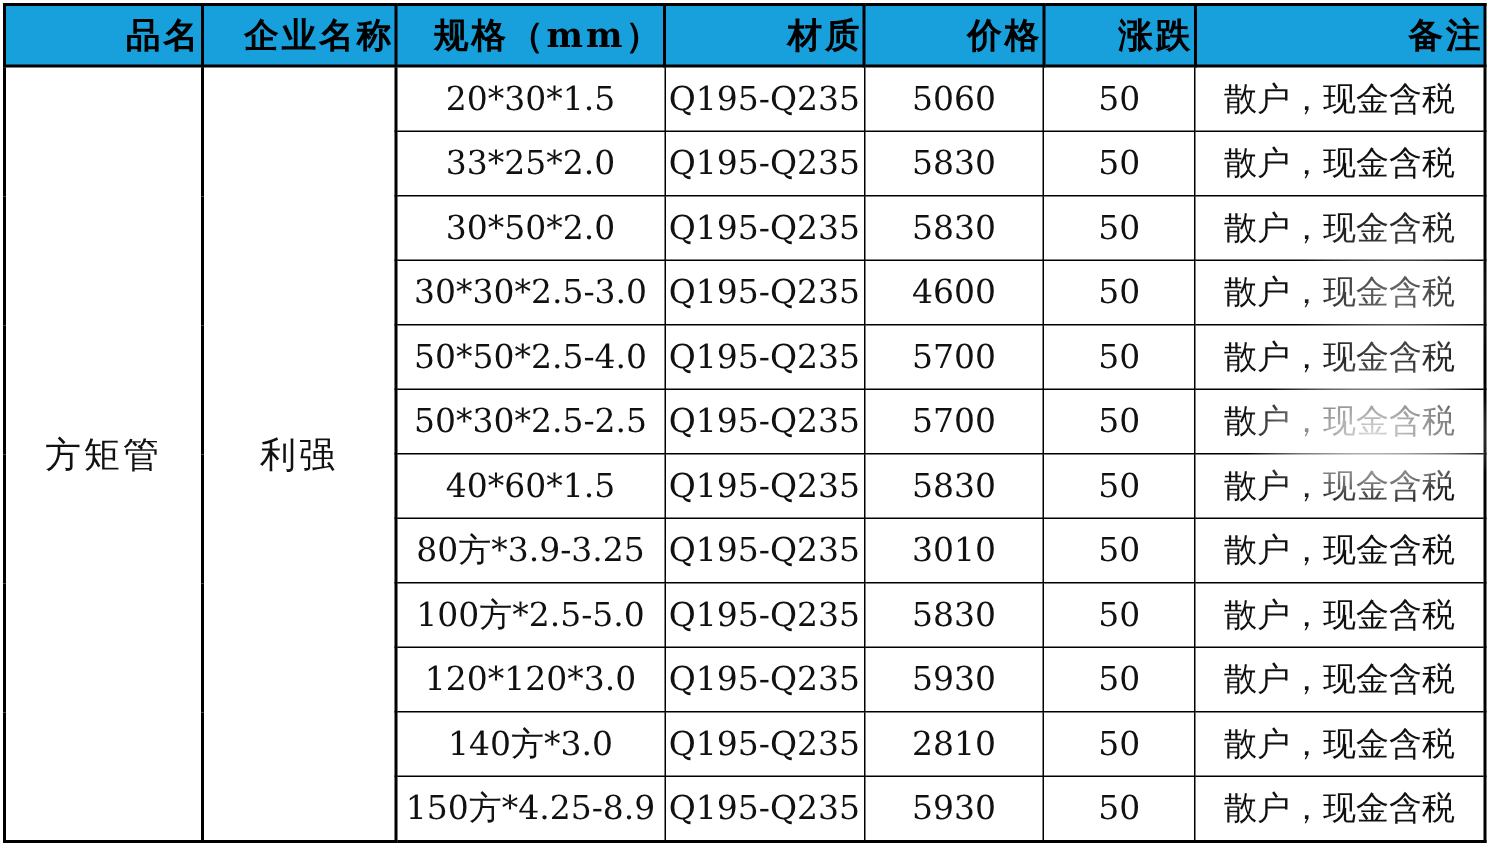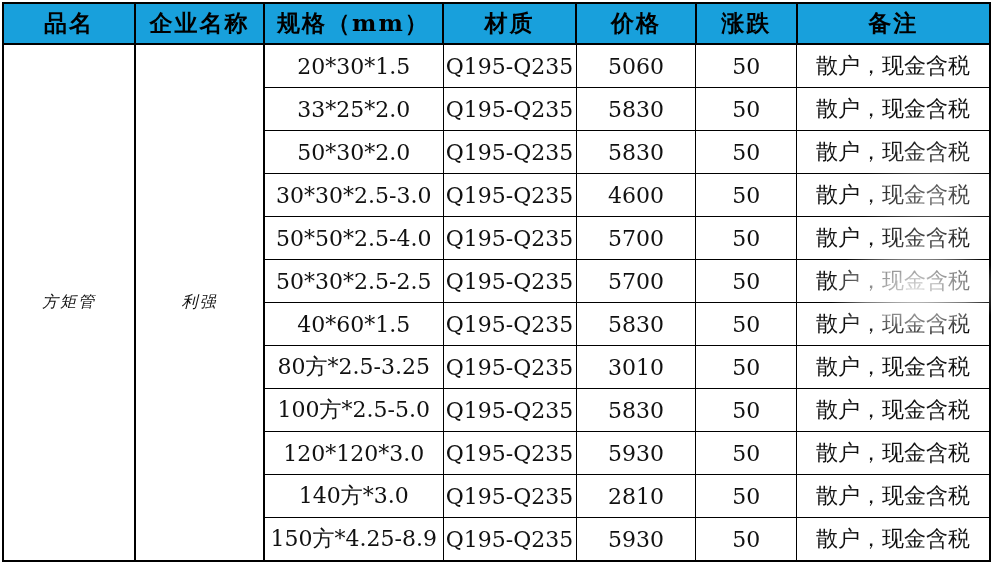--- a/index.html
+++ b/index.html
@@ -23,37 +23,36 @@
     border: 2px solid #000000;
   }
   .price-table th {
     background: #18A0DC;
     border: 2px solid #000000;
     font-size: 23px;
     font-weight: bold;
     color: #000000;
     height: 39px;
     padding: 0;
-    text-align: center;
+    text-align: right;
     letter-spacing: 2px;
   }
   .price-table td {
     border: 1px solid #000000;
     font-size: 22px;
     text-align: center;
     vertical-align: middle;
     height: 42px;
     padding: 0;
     background: #ffffff;
   }
   .price-table td.merged {
-    font-size: 16px;
+    font-size: 24px;
     letter-spacing: 2px;
     border: 2px solid #000000;
-    font-style: italic;
   }
   .watermark {
     position: absolute;
     pointer-events: none;
   }
   .wm-1 {
     left: 830px;
     top: 240px;
     width: 170px;
     height: 100px;
@@ -102,21 +101,21 @@
       <td>散户，现金含税</td>
     </tr>
     <tr>
       <td>33*25*2.0</td>
       <td>Q195-Q235</td>
       <td>5830</td>
       <td>50</td>
       <td>散户，现金含税</td>
     </tr>
     <tr>
-      <td>50*30*2.0</td>
+      <td>30*50*2.0</td>
       <td>Q195-Q235</td>
       <td>5830</td>
       <td>50</td>
       <td>散户，现金含税</td>
     </tr>
     <tr>
       <td>30*30*2.5-3.0</td>
       <td>Q195-Q235</td>
       <td>4600</td>
       <td>50</td>
@@ -137,21 +136,21 @@
       <td>散户，现金含税</td>
     </tr>
     <tr>
       <td>40*60*1.5</td>
       <td>Q195-Q235</td>
       <td>5830</td>
       <td>50</td>
       <td>散户，现金含税</td>
     </tr>
     <tr>
-      <td>80方*2.5-3.25</td>
+      <td>80方*3.9-3.25</td>
       <td>Q195-Q235</td>
       <td>3010</td>
       <td>50</td>
       <td>散户，现金含税</td>
     </tr>
     <tr>
       <td>100方*2.5-5.0</td>
       <td>Q195-Q235</td>
       <td>5830</td>
       <td>50</td>

